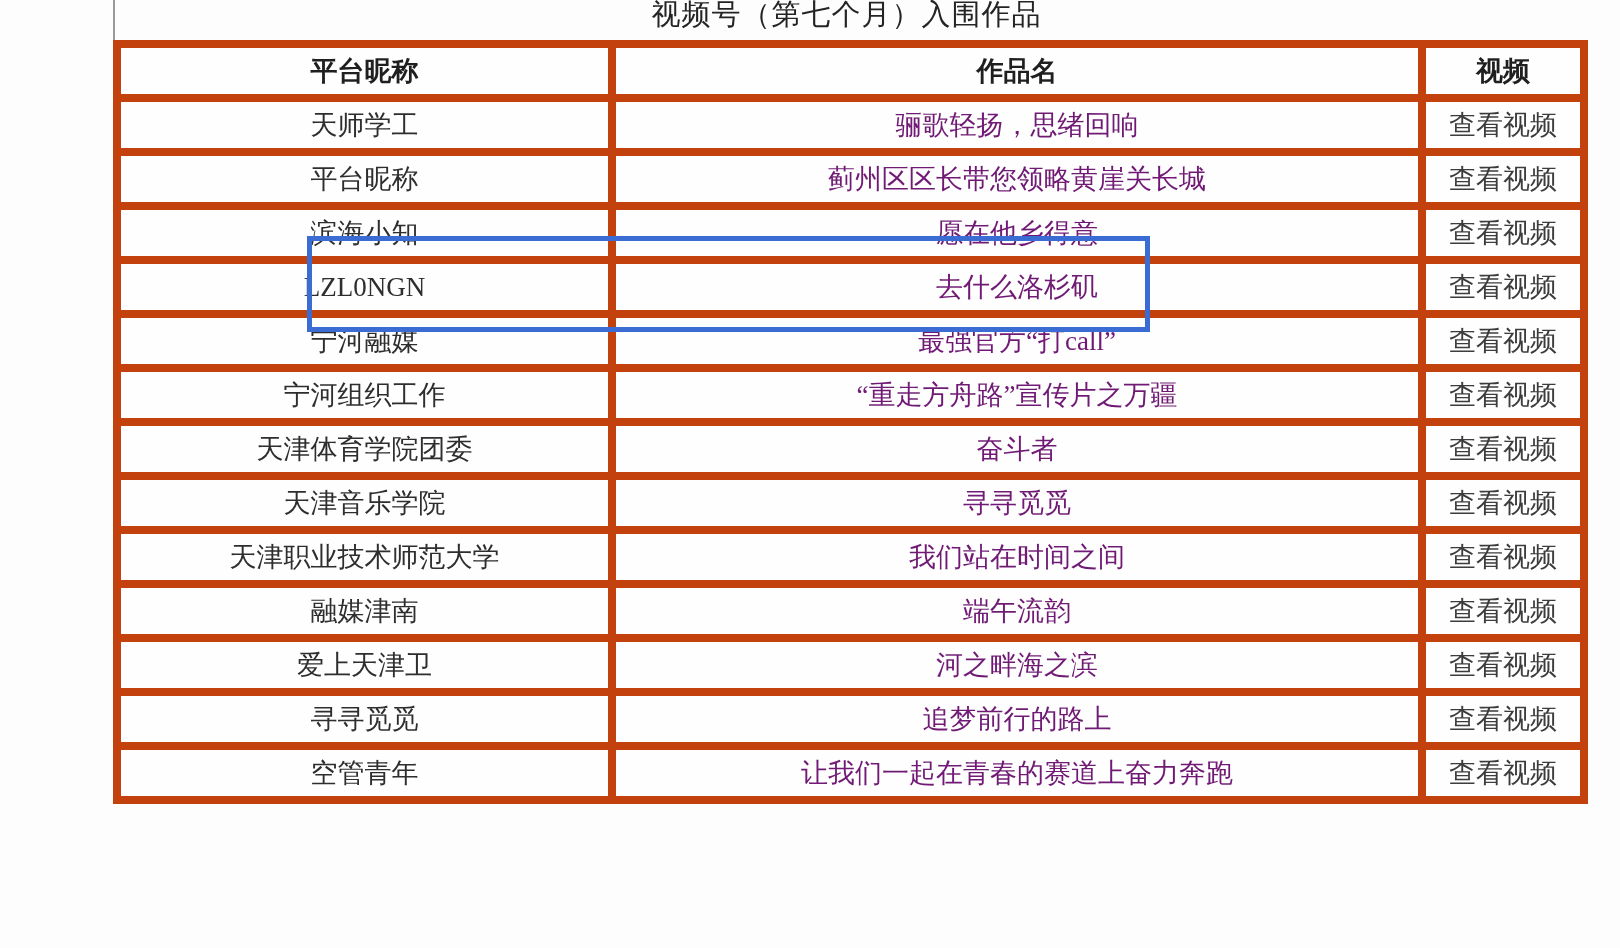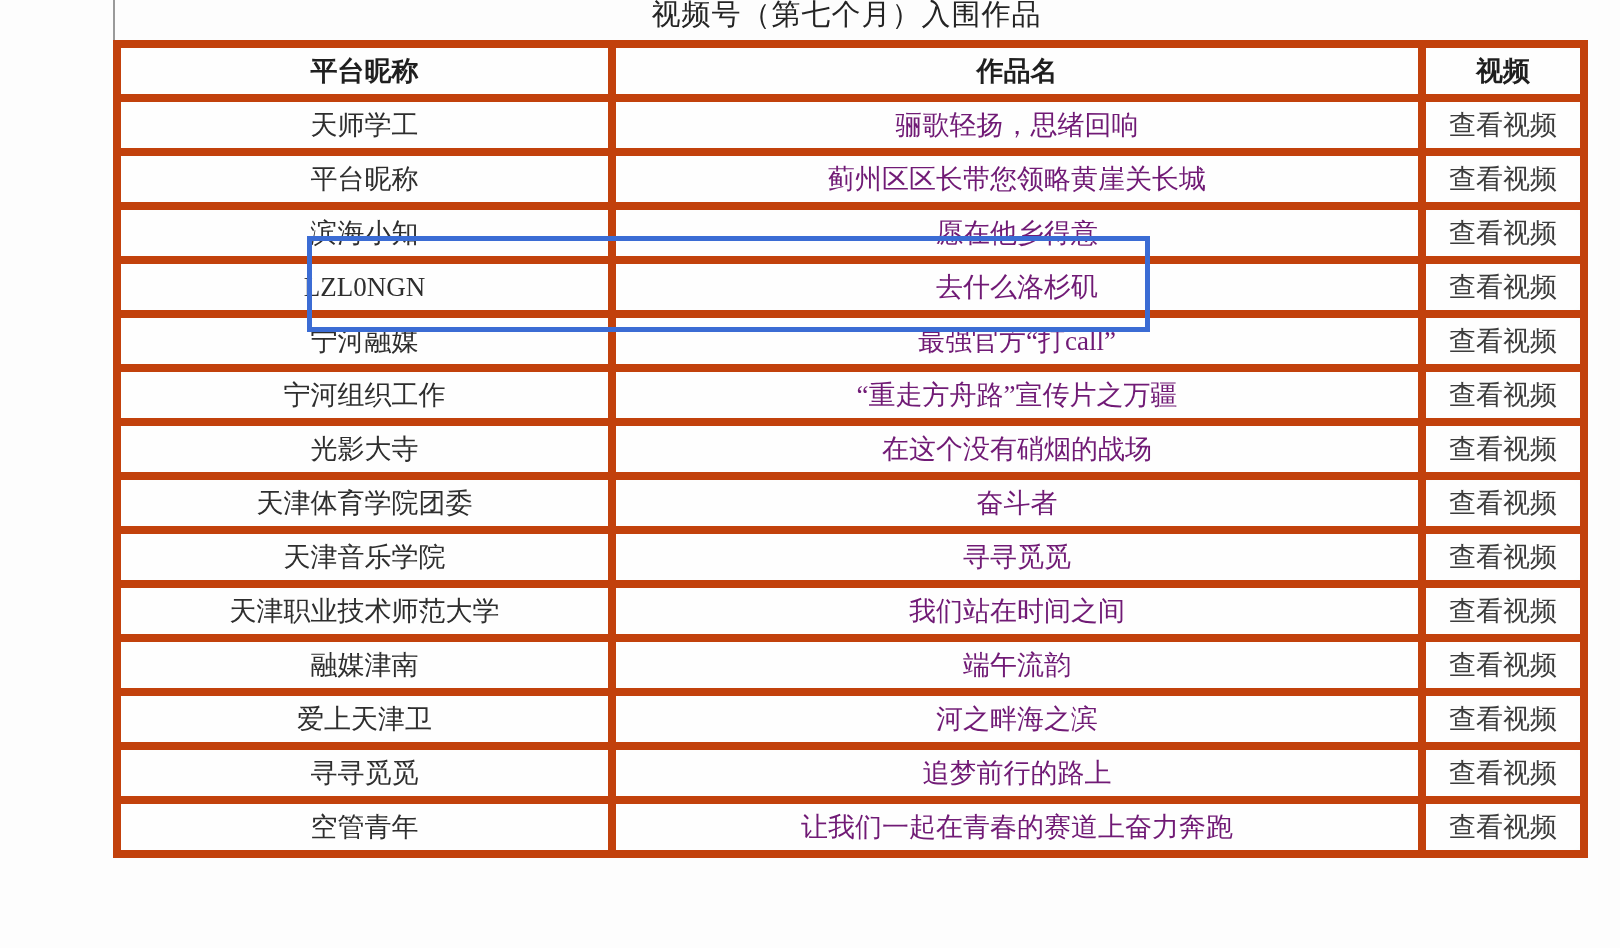--- a/index.html
+++ b/index.html
@@ -131,25 +131,20 @@
     <td class="work-cell">最强官方“打call”</td>
     <td class="video-cell">查看视频</td>
   </tr>
 
   <tr>
     <td class="platform-cell">宁河组织工作</td>
     <td class="work-cell">“重走方舟路”宣传片之万疆</td>
     <td class="video-cell">查看视频</td>
   </tr>
 
-  <tr>
-    <td class="platform-cell">光影大寺</td>
-    <td class="work-cell">在这个没有硝烟的战场</td>
-    <td class="video-cell">查看视频</td>
-  </tr>
 
   <tr>
     <td class="platform-cell">天津体育学院团委</td>
     <td class="work-cell">奋斗者</td>
     <td class="video-cell">查看视频</td>
   </tr>
 
   <tr>
     <td class="platform-cell">天津音乐学院</td>
     <td class="work-cell">寻寻觅觅</td>

